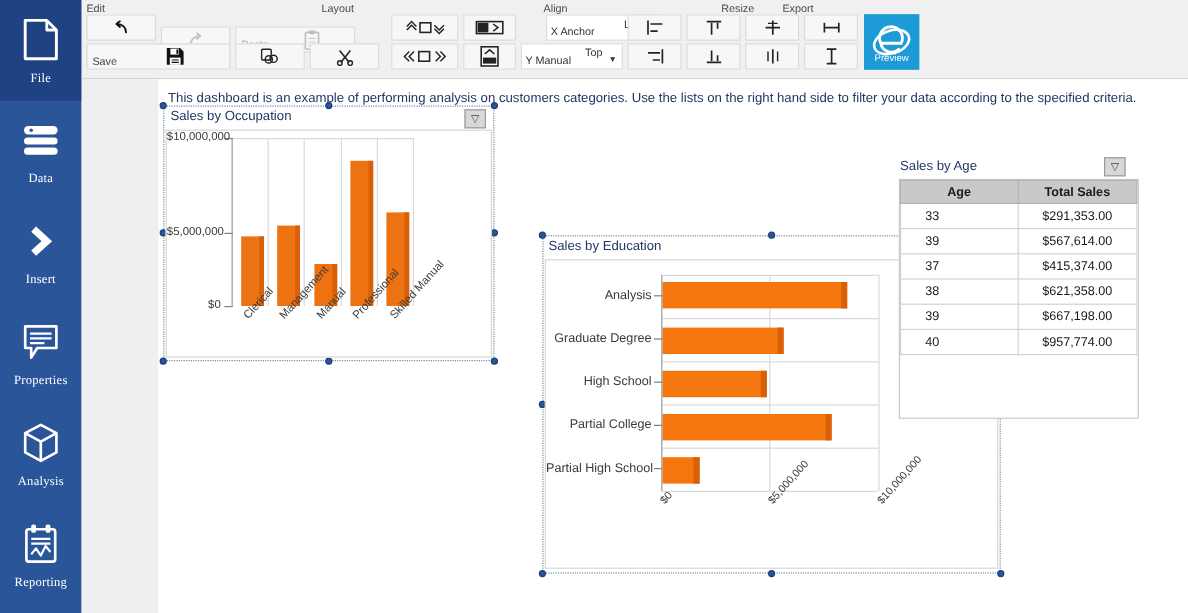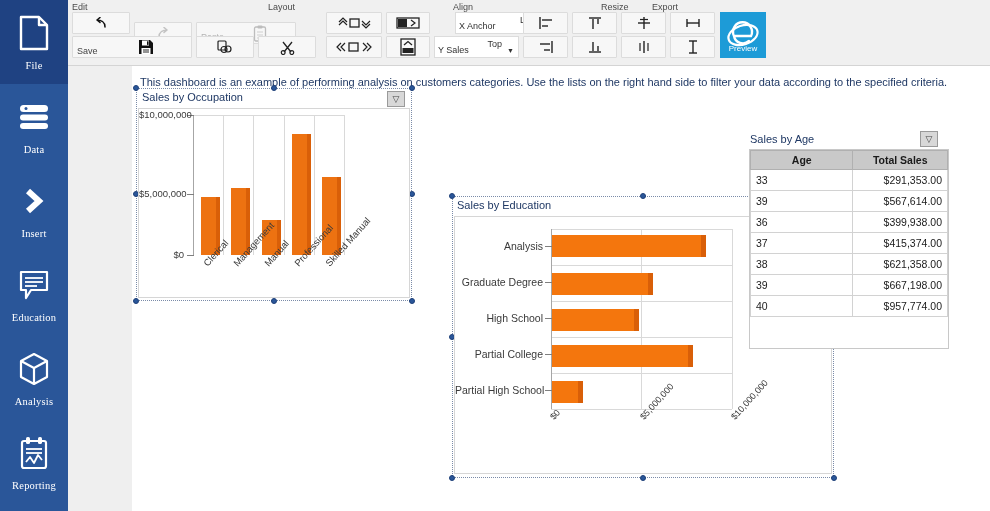--- a/index.html
+++ b/index.html
@@ -114,21 +114,21 @@
   .ecat { position:absolute; font-size:10.5px; color:#3a3a3a; white-space:nowrap; text-align:right; }
 
   
   #tbl-wrap { position:absolute; border:1px solid #c8c8c8; background:#fff; overflow:hidden; }
   table.grid { border-collapse:collapse; width:100%; font-size:10.5px; color:#1a1a1a; }
   table.grid th {
     background:#c9c9c9; color:#1a1a1a; font-weight:bold;
     height:19px; border:1px solid #b0b0b0; font-size:10.5px;
   }
   table.grid td {
-    height:21px; border:1px solid #d2d2d2; padding:0 5px;margin-top:12px;
+    height:21px; border:1px solid #d2d2d2; padding:0 20px;margin-top:12px;
   }
   td.num { text-align:right; }
   td.age { text-align:left; }
 </style>
 </head>
 <body>
 
 <div id="sidebar">
 
   <div class="nav-item selected">
@@ -164,21 +164,21 @@
 
   <div class="nav-item">
     <span class="nav-icon">
       <svg width="34" height="34" viewBox="0 0 34 34">
         <path d="M4 4 H30 V22 H14 L9 30 V22 H4 Z" fill="none" stroke="#fff" stroke-width="2.2" stroke-linejoin="round"></path>
         <line x1="8" y1="10" x2="26" y2="10" stroke="#fff" stroke-width="1.8"></line>
         <line x1="8" y1="14" x2="26" y2="14" stroke="#fff" stroke-width="1.8"></line>
         <line x1="8" y1="18" x2="20" y2="18" stroke="#fff" stroke-width="1.8"></line>
       </svg>
     </span>
-    <span class="nav-label">Education</span>
+    <span class="nav-label">Properties</span>
   </div>
 
   <div class="nav-item">
     <span class="nav-icon">
       <svg width="34" height="36" viewBox="0 0 34 36">
         <path d="M17 3 L30 10 V26 L17 33 L4 26 V10 Z" fill="none" stroke="#fff" stroke-width="2.2" stroke-linejoin="round"></path>
         <path d="M4 10 L17 17 L30 10" fill="none" stroke="#fff" stroke-width="2.2" stroke-linejoin="round"></path>
         <path d="M17 17 V33" fill="none" stroke="#fff" stroke-width="2.2"></path>
       </svg>
     </span>
@@ -283,21 +283,21 @@
       <rect x="4.5" y="10" width="11" height="5" fill="#222"></rect>
     </svg>
   </div>
 
   <div class="anchorbox" style="left:387px; top:12px; width:97px; height:22px;padding-left:44px;">
     <span class="akey">X Anchor</span>
     <span class="aval">Left</span>
     <span class="acaret">▼</span>
   </div>
   <div class="anchorbox" style="left:366px; top:36px; width:85px; height:22px;">
-    <span class="akey">Y Sales</span>
+    <span class="akey">Y Manual</span>
     <span class="aval">Top</span>
     <span class="acaret">▼</span>
   </div>
 
   <div class="tbtn" style="left:455px; top:12px; width:45px; height:22px;">
     <svg width="18" height="14" viewBox="0 0 18 14">
       <line x1="3" y1="1" x2="3" y2="13" stroke="#222" stroke-width="1.4"></line>
       <line x1="5" y1="4" x2="15" y2="4" stroke="#222" stroke-width="1.4"></line>
       <line x1="5" y1="10" x2="11" y2="10" stroke="#222" stroke-width="1.4"></line>
     </svg>
@@ -502,24 +502,20 @@
         <tbody>
           <tr>
               <td class="age">33</td>
               <td class="num">$291,353.00</td>
             </tr>
           <tr>
               <td class="age">39</td>
               <td class="num">$567,614.00</td>
             </tr>
           <tr>
-              <td class="age">36</td>
-              <td class="num">$399,938.00</td>
-            </tr>
-          <tr>
               <td class="age">37</td>
               <td class="num">$415,374.00</td>
             </tr>
           <tr>
               <td class="age">38</td>
               <td class="num">$621,358.00</td>
             </tr>
           <tr>
               <td class="age">39</td>
               <td class="num">$667,198.00</td>

